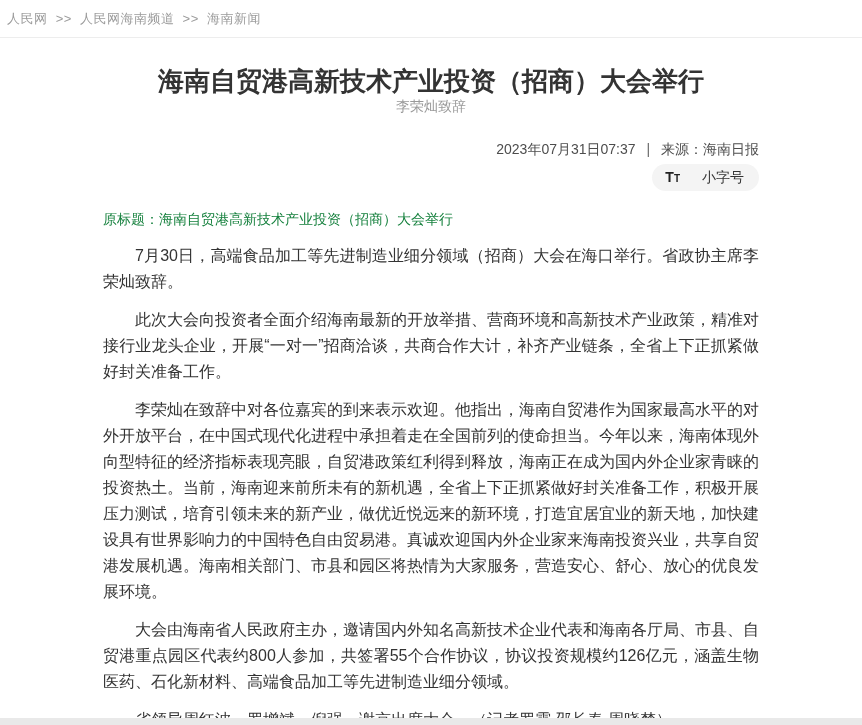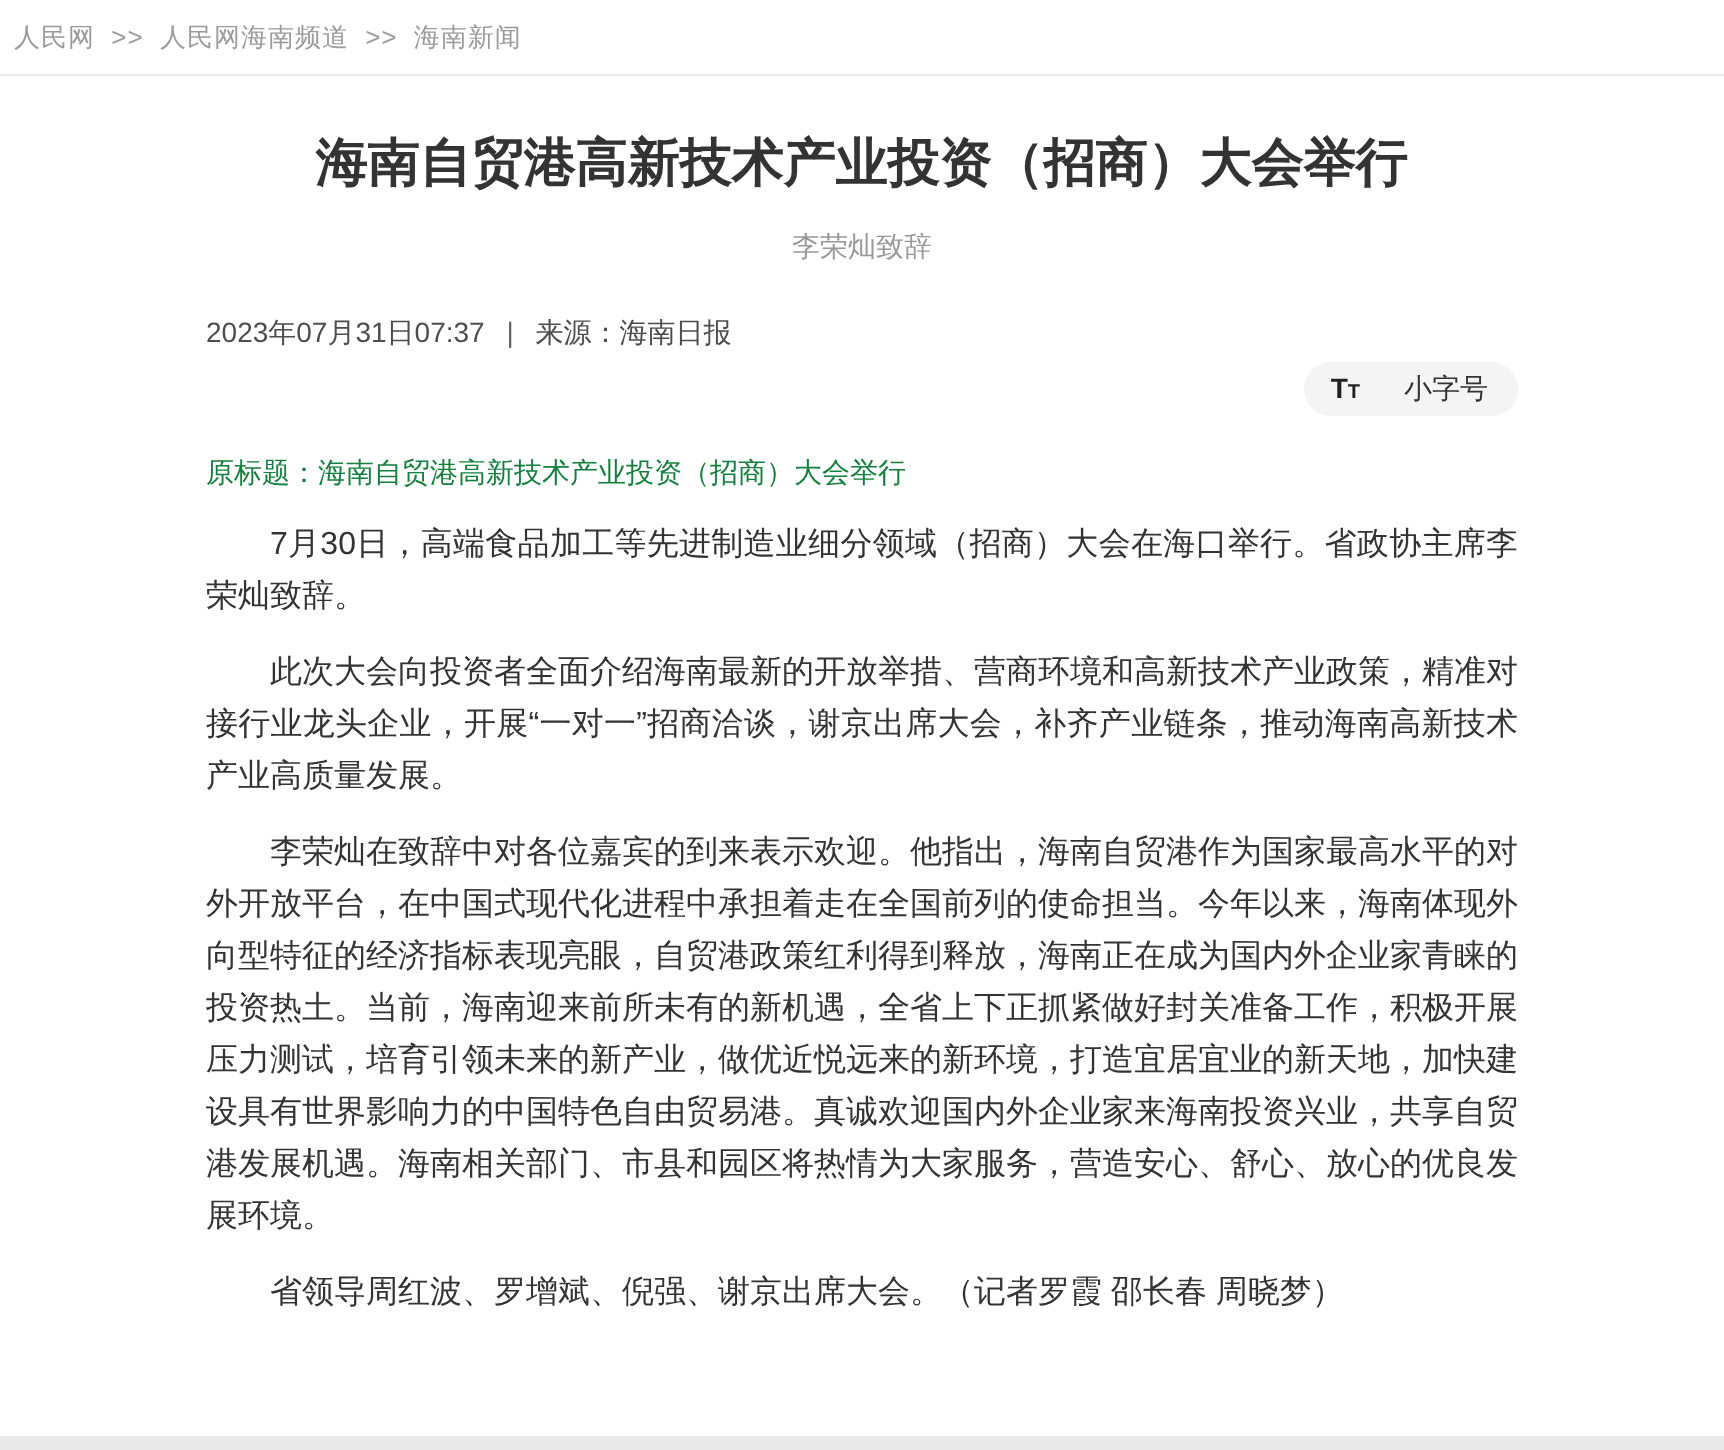--- a/index.html
+++ b/index.html
@@ -28,28 +28,28 @@
 
   .title {
     margin-top: 27px;
     text-align: center;
     font-size: 26px;
     font-weight: bold;
     color: #333333;
     line-height: 1.25;
   }
   .subtitle {
-    margin-top: 17px;
+    margin-top: 0;
     text-align: center;
     font-size: 14px;
     color: #999999;
   }
   .meta {
     margin-top: 25px;
-    text-align: left;
+    text-align: right;
     font-size: 14px;
     color: #4d4d4d;
   }
   .meta .pipe { margin: 0 7px; color: #666; }
 
   .toolbar { margin-top: 5px; text-align: right; height: 27px; }
   .font-size-btn {
     display: inline-flex;
     align-items: center;
     gap: 22px;
@@ -123,22 +123,23 @@
         <span>小字号</span>
       </button>
     </div>
 
     <div class="original-title">
       <span>原标题：</span><span>海南自贸港高新技术产业投资（招商）大会举行</span>
     </div>
 
     <div class="body-text">
       <p>7月30日，高端食品加工等先进制造业细分领域（招商）大会在海口举行。省政协主席李荣灿致辞。</p>
-      <p>此次大会向投资者全面介绍海南最新的开放举措、营商环境和高新技术产业政策，精准对接行业龙头企业，开展“一对一”招商洽谈，谢京出席大会，补齐产业链条，推动海南高新技术产业高质量发展。</p>
+      <p>此次大会向投资者全面介绍海南最新的开放举措、营商环境和高新技术产业政策，精准对接行业龙头企业，开展“一对一”招商洽谈，共商合作大计，补齐产业链条，全省上下正抓紧做好封关准备工作。</p>
       <p>李荣灿在致辞中对各位嘉宾的到来表示欢迎。他指出，海南自贸港作为国家最高水平的对外开放平台，在中国式现代化进程中承担着走在全国前列的使命担当。今年以来，海南体现外向型特征的经济指标表现亮眼，自贸港政策红利得到释放，海南正在成为国内外企业家青睐的投资热土。当前，海南迎来前所未有的新机遇，全省上下正抓紧做好封关准备工作，积极开展压力测试，培育引领未来的新产业，做优近悦远来的新环境，打造宜居宜业的新天地，加快建设具有世界影响力的中国特色自由贸易港。真诚欢迎国内外企业家来海南投资兴业，共享自贸港发展机遇。海南相关部门、市县和园区将热情为大家服务，营造安心、舒心、放心的优良发展环境。</p>
+      <p>大会由海南省人民政府主办，邀请国内外知名高新技术企业代表和海南各厅局、市县、自贸港重点园区代表约800人参加，共签署55个合作协议，协议投资规模约126亿元，涵盖生物医药、石化新材料、高端食品加工等先进制造业细分领域。</p>
       <p>省领导周红波、罗增斌、倪强、谢京出席大会。（记者罗霞 邵长春 周晓梦）</p>
     </div>
 
   </div>
 
   <div class="footer-strip"></div>
 
 </div>
 
 </body></html>

